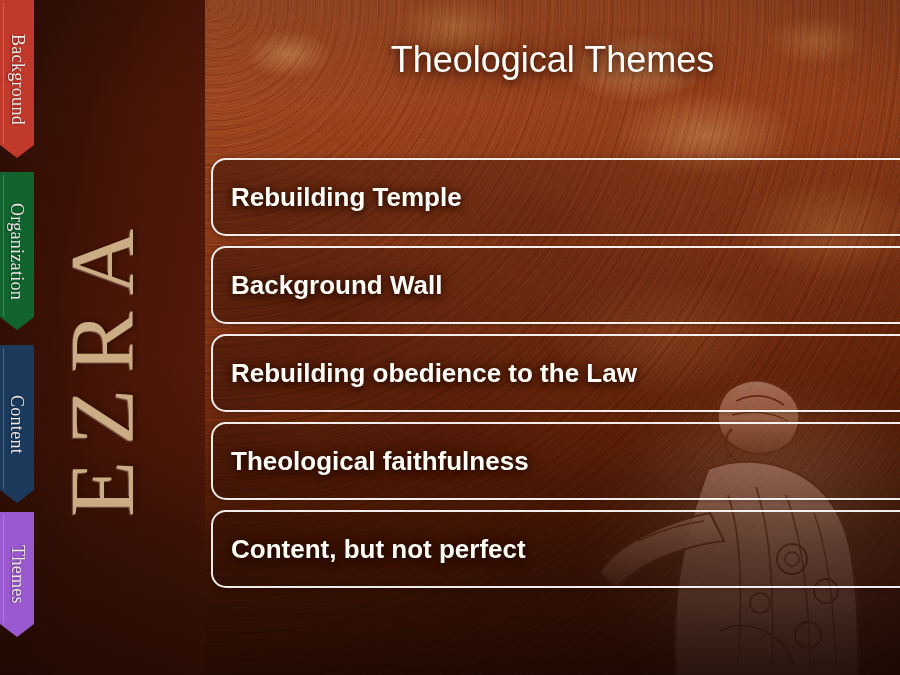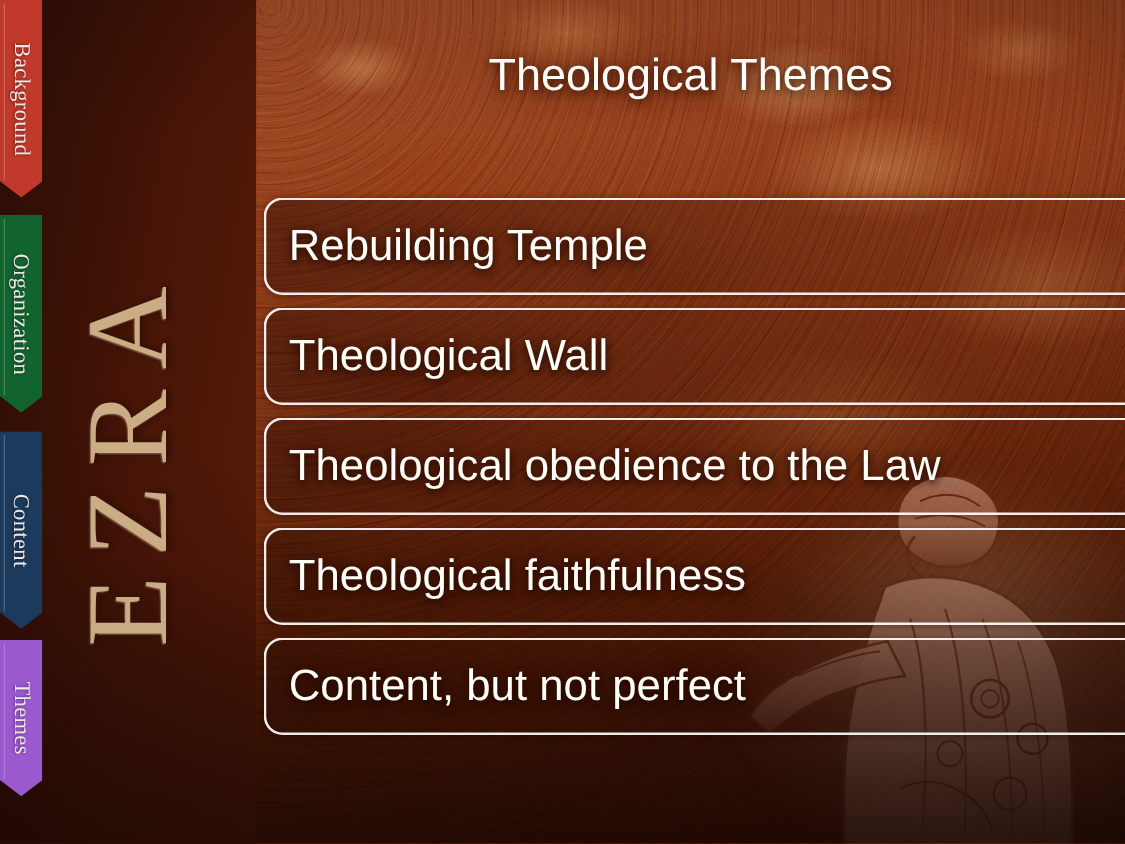--- a/index.html
+++ b/index.html
@@ -173,22 +173,22 @@
         rgba(48,14,5,.50) 0%,
         rgba(55,17,6,.34) 34%,
         rgba(60,20,8,.16) 68%,
         rgba(60,20,8,.05) 100%);
     display:flex; align-items:center;
     padding-left:18px;
     box-shadow:0 1px 6px rgba(24,6,2,.35);
   }
   .box-text {
     font-family:"Liberation Sans", sans-serif;
-    font-weight:400;
-    font-size:35px;
+    font-weight:700;
+    font-size:26px;
     color:#fffdf8;
     text-shadow:0 2px 6px rgba(30,8,2,.85), 0 0 12px rgba(35,10,3,.6);
     white-space:nowrap;
   }
 </style>
 </head>
 <body>
 
 <div class="slide">
 
@@ -259,24 +259,24 @@
     </div>
   </div>
 
   <div class="title">Theological Themes</div>
 
   <div class="boxes">
     <div class="box">
       <span class="box-text">Rebuilding Temple</span>
     </div>
     <div class="box">
-      <span class="box-text">Theological Wall</span>
-    </div>
-    <div class="box">
-      <span class="box-text">Theological obedience to the Law</span>
+      <span class="box-text">Background Wall</span>
+    </div>
+    <div class="box">
+      <span class="box-text">Rebuilding obedience to the Law</span>
     </div>
     <div class="box">
       <span class="box-text">Theological faithfulness</span>
     </div>
     <div class="box">
       <span class="box-text">Content, but not perfect</span>
     </div>
   </div>
 
 </div>

